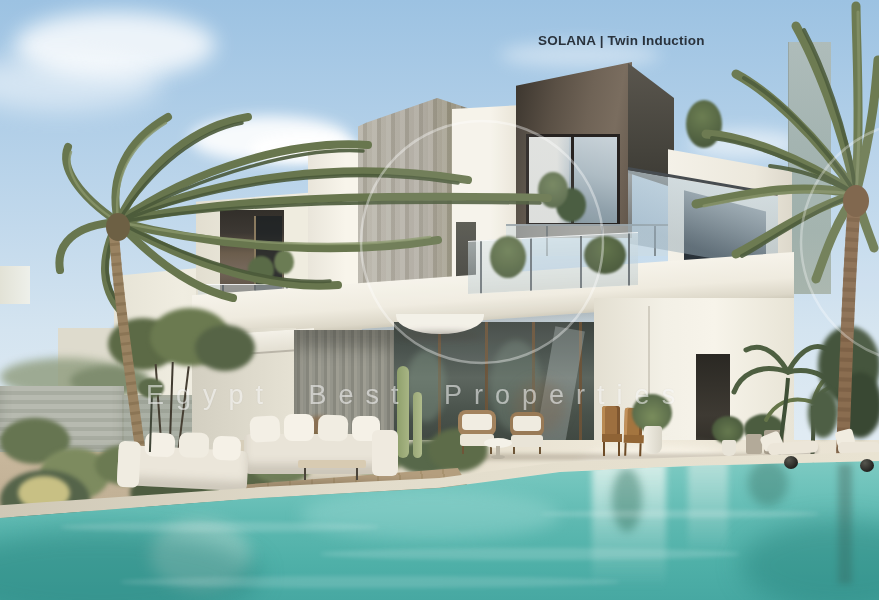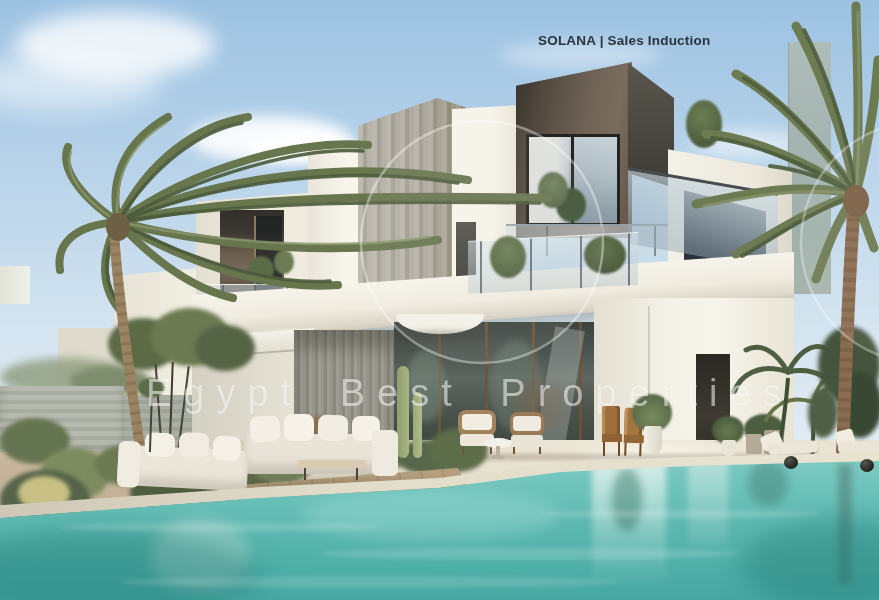--- a/index.html
+++ b/index.html
@@ -6,21 +6,21 @@
   .photo{position:relative;width:879px;height:600px;overflow:hidden;
     font-family:"Liberation Sans",sans-serif;
     background:linear-gradient(180deg,#9cc2e2 0%,#aecde7 18%,#c2d9ec 38%,#d4e4f0 55%,#e0ebf3 72%,#e6eef3 100%);}
   .abs{position:absolute;}
   .blob{position:absolute;border-radius:50%;}
   .cloud{position:absolute;border-radius:50%;background:#fff;}
   .overlay-title{position:absolute;left:30px;top:24px;font-size:27px;font-weight:500;
     color:#1f2933;letter-spacing:.5px;}
   .overlay-label{position:absolute;left:538px;top:33px;font-size:13.5px;font-weight:700;
     color:#2a333d;letter-spacing:.2px;}
-  .watermark-text{position:absolute;left:146px;top:372px;font-size:38px;font-weight:400;
+  .watermark-text{position:absolute;left:146px;top:380px;font-size:27px;font-weight:400;
     color:rgba(255,255,255,.55);letter-spacing:12px;word-spacing:14px;white-space:nowrap;
     text-shadow:0 0 2px rgba(0,0,0,.06);}
   svg{display:block;}
 </style>
 </head>
 <body>
 
 <div class="photo">
 
   <div class="cloud" style="left:15px;top:12px;width:200px;height:66px;opacity:.8;filter:blur(10px);"></div>
@@ -369,15 +369,15 @@
   <div class="abs" style="left:784px;top:456px;width:14px;height:13px;border-radius:50%;
     background:radial-gradient(circle at 35% 30%,#56564e,#232320 70%);"></div>
   <div class="abs" style="left:860px;top:459px;width:14px;height:13px;border-radius:50%;
     background:radial-gradient(circle at 35% 30%,#56564e,#232320 70%);"></div>
 
   <svg class="abs" style="left:0;top:0;pointer-events:none;" width="879" height="600" viewBox="0 0 879 600">
     <circle cx="482" cy="242" r="121" fill="rgba(255,255,255,0.07)" stroke="rgba(255,255,255,0.38)" stroke-width="2.5"></circle>
     <circle cx="922" cy="242" r="121" fill="rgba(255,255,255,0.06)" stroke="rgba(255,255,255,0.32)" stroke-width="2.5"></circle>
   </svg>
   <div class="watermark-text">Egypt Best Properties</div>
-  <div class="overlay-label">SOLANA | Sales Induction</div>
+  <div class="overlay-label">SOLANA | Twin Induction</div>
 
 </div>
 
 </body></html>

